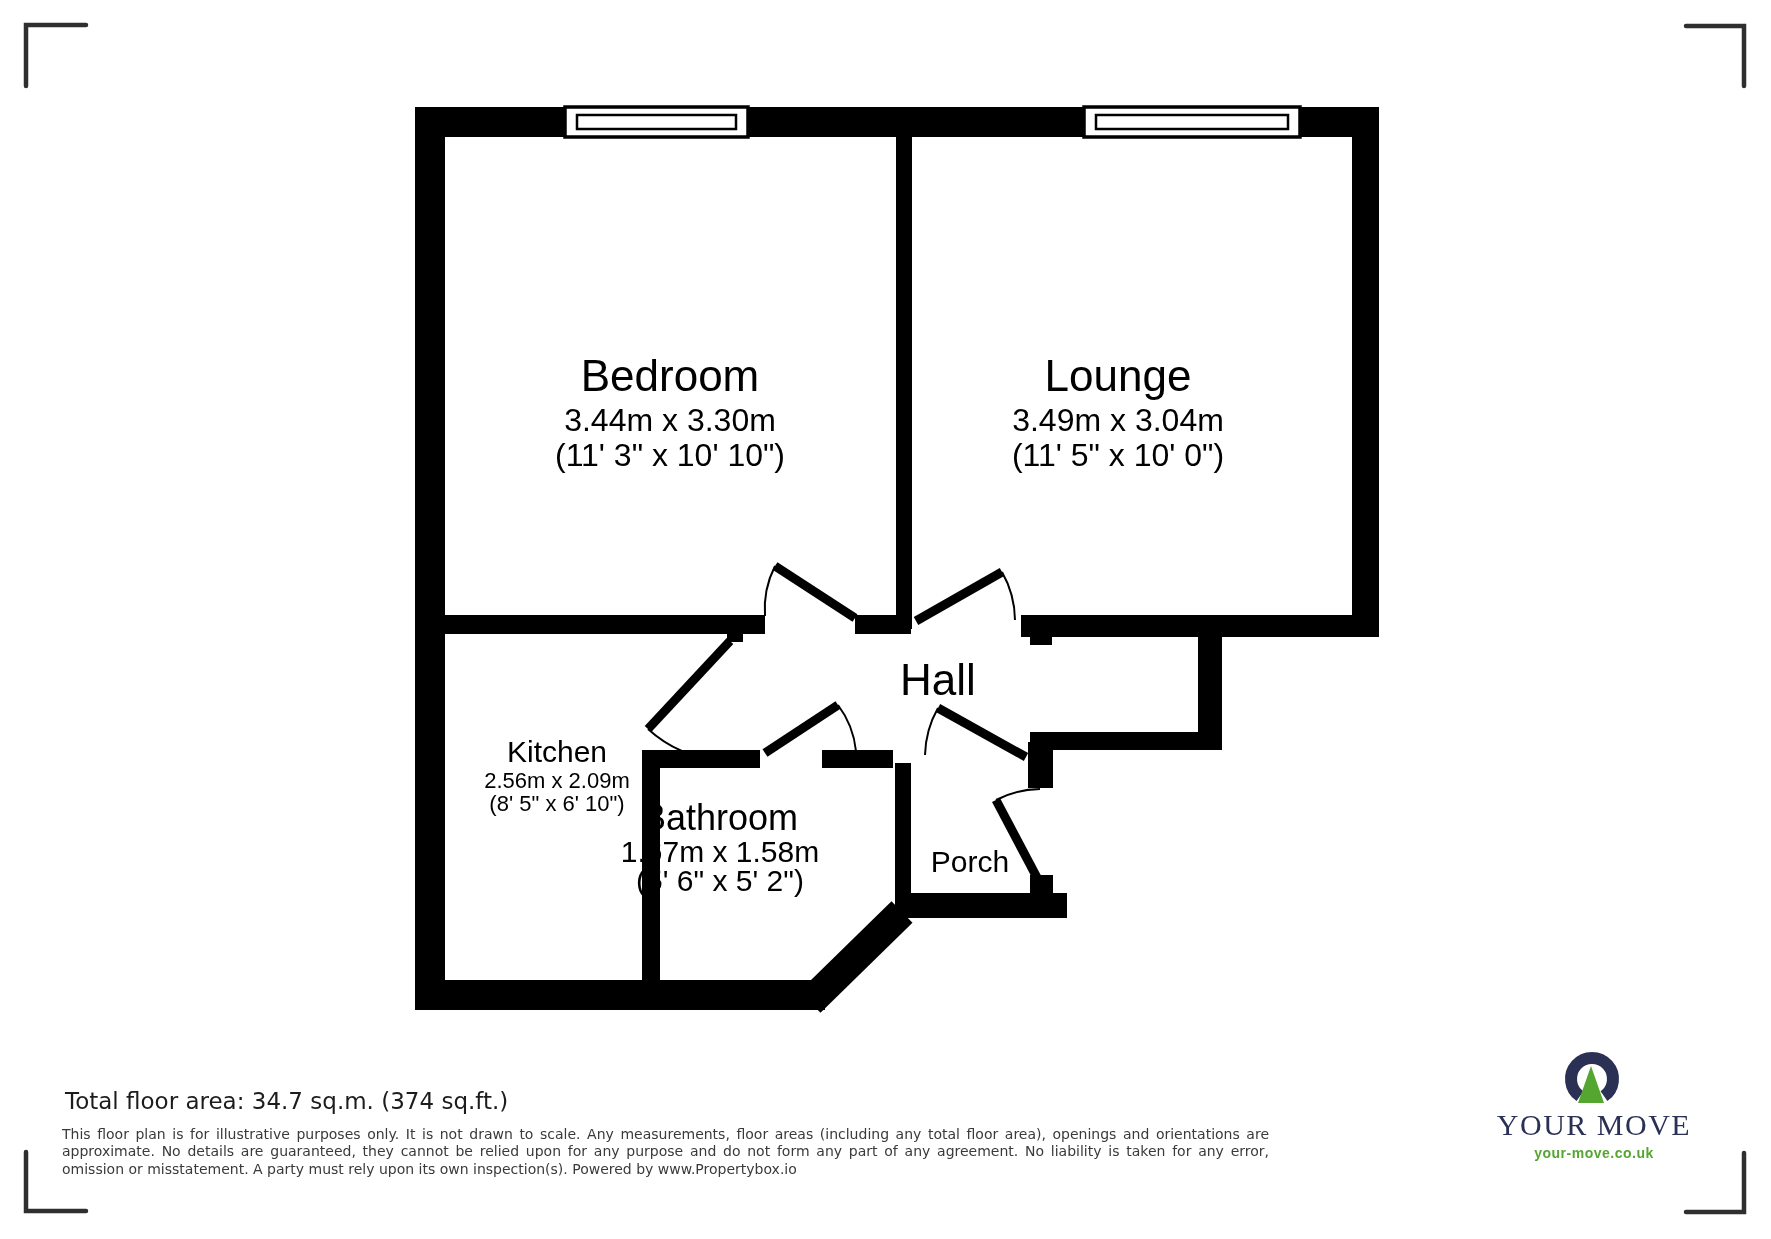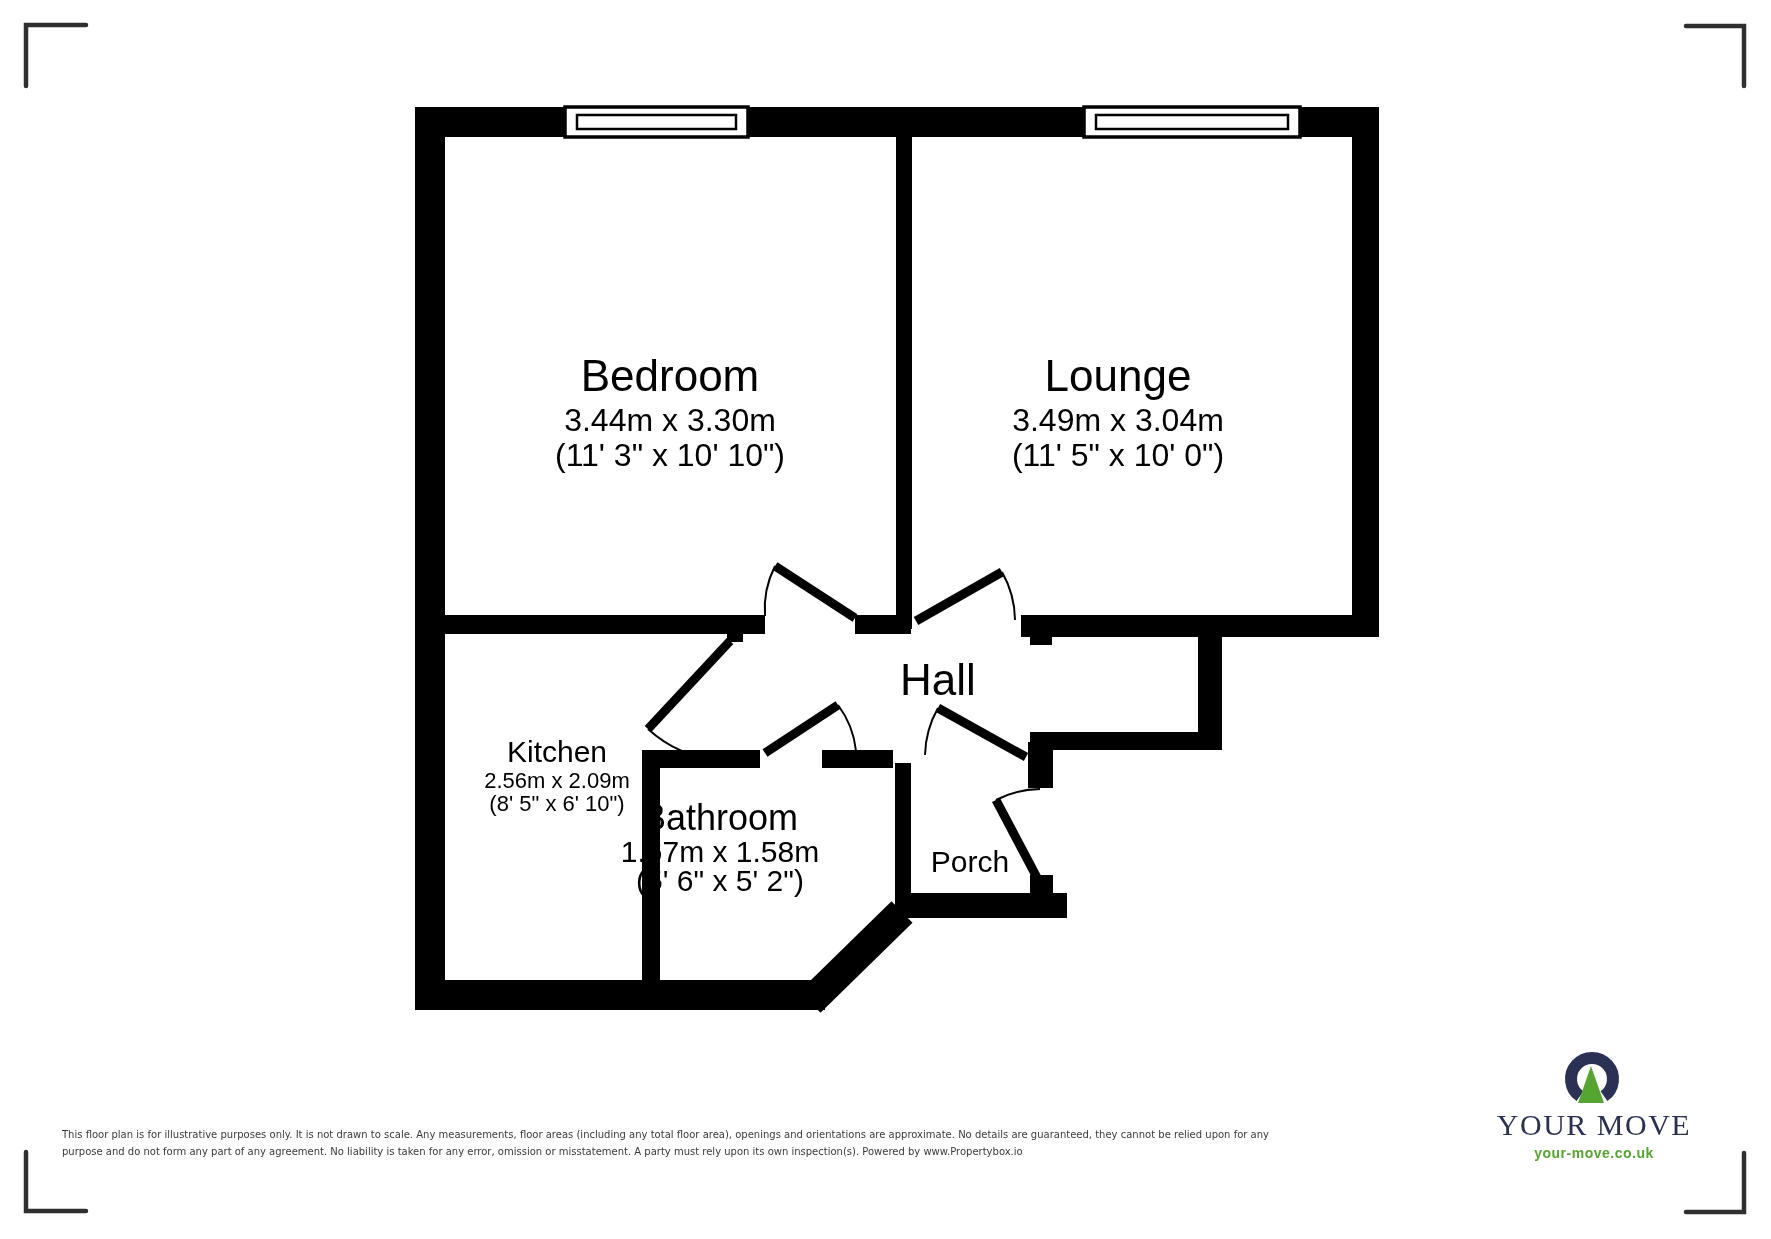--- a/index.html
+++ b/index.html
@@ -1,21 +1,21 @@
 <!DOCTYPE html>
 <html><head>
 <meta charset="utf-8">
 <style>
   html,body{margin:0;padding:0;background:#ffffff;width:1771px;height:1239px;overflow:hidden;}
   .canvas{position:relative;width:1771px;height:1239px;background:#fff;font-family:"Liberation Sans",sans-serif;padding-left:17px;}
   svg{position:absolute;left:0;top:0;}
   .room-name{font-family:"Liberation Sans",sans-serif;fill:#000;}
   .room-dim{font-family:"Liberation Sans",sans-serif;fill:#000;}
   .footer-total{position:absolute;left:65px;top:1088px;font-family:"DejaVu Sans",sans-serif;font-size:23px;color:#1c1c1c;}
-  .footer-disclaimer{position:absolute;left:62px;top:1126px;width:1207px;font-family:"DejaVu Sans",sans-serif;font-size:10px;line-height:17.4px;color:#3a3a3a;text-align:justify;}
+  .footer-disclaimer{position:absolute;left:62px;top:1126px;width:1207px;font-family:"DejaVu Sans",sans-serif;font-size:14px;line-height:17.4px;color:#3a3a3a;text-align:justify;}
 </style>
 </head>
 <body>
 
 <div class="canvas">
 
   <svg width="1771" height="1239" viewBox="0 0 1771 1239">
 
     <g stroke="#2f2f2f" stroke-width="4.5" fill="none" stroke-linecap="round">
       <path d="M26,86 L26,25 L86,25"></path>
@@ -108,15 +108,16 @@
     </g>
 
     <g>
       <path d="M1580,1096.2 A21,21 0 1 1 1604,1096.2" fill="none" stroke-width="12" stroke="#2b3154"></path>
       <polygon points="1591,1066 1578,1103 1604,1103" fill="#55a630"></polygon>
       <text x="1594" y="1135" text-anchor="middle" font-family="Liberation Serif, serif" font-size="30" letter-spacing="1.5" fill="#2b3154">YOUR MOVE</text>
       <text x="1594" y="1158" text-anchor="middle" font-family="Liberation Sans, sans-serif" font-size="14" font-weight="bold" letter-spacing="0.5" fill="#55a630">your-move.co.uk</text>
     </g>
   </svg>
 
+  <div class="footer-total">Total floor area: 34.7 sq.m. (374 sq.ft.)</div>
   <div class="footer-disclaimer">This floor plan is for illustrative purposes only. It is not drawn to scale. Any measurements, floor areas (including any total floor area), openings and orientations are approximate. No details are guaranteed, they cannot be relied upon for any purpose and do not form any part of any agreement. No liability is taken for any error, omission or misstatement. A party must rely upon its own inspection(s). Powered by www.Propertybox.io</div>
 
 </div>
 
 </body></html>

